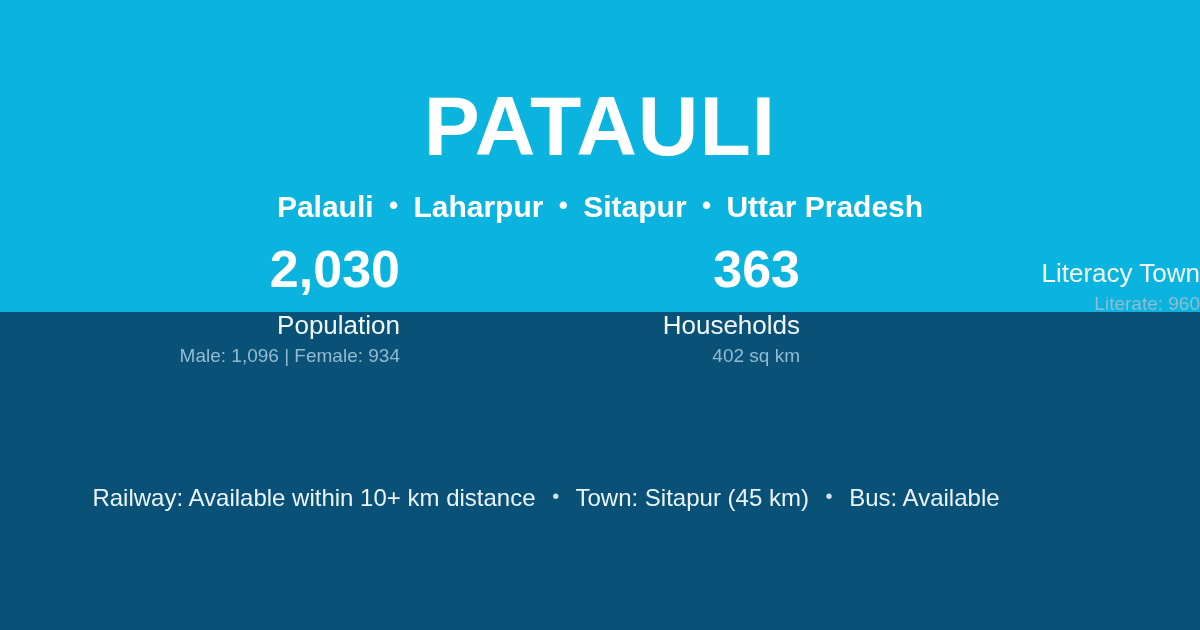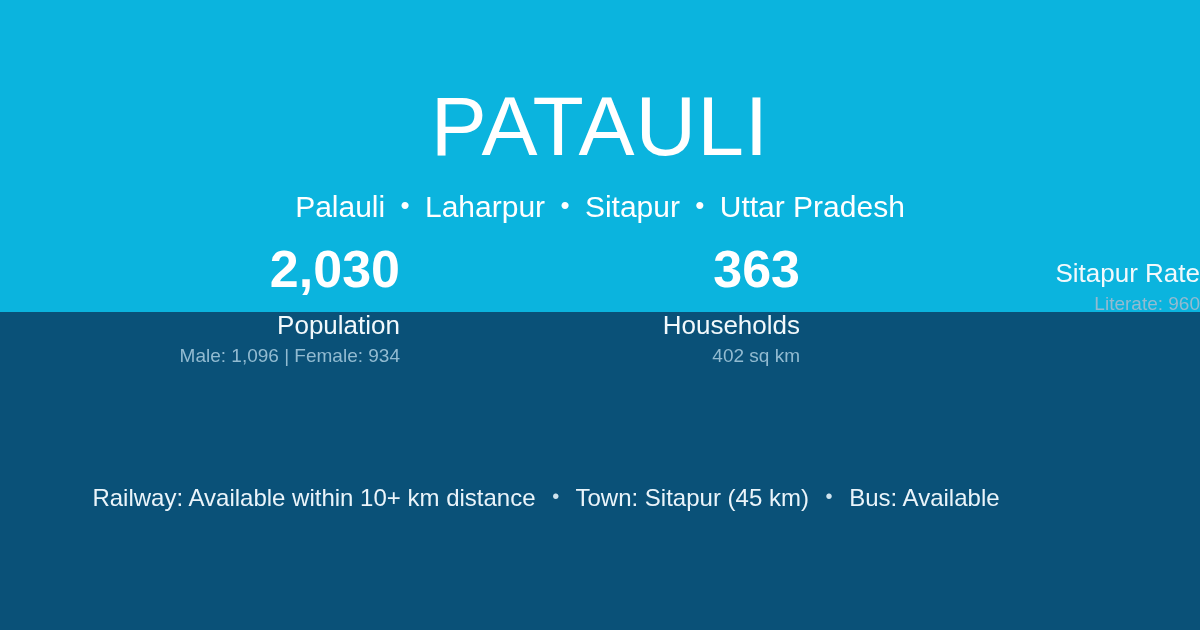--- a/index.html
+++ b/index.html
@@ -39,32 +39,32 @@
     left: 0;
     top: 0;
     width: 1200px;
     text-align: center;
   }
 
   .village-title {
     margin: 0;
     padding: 0;
     font-size: 84px;
-    font-weight: normal;
+    font-weight: bold;
     line-height: 1;
     letter-spacing: 1px;
     color: #ffffff;
     padding-top: 84px;
   }
 
   .village-subtitle {
     margin: 0;
     padding-top: 22px;
     font-size: 30px;
-    font-weight: normal;
+    font-weight: bold;
     line-height: 1.1;
     color: #ffffff;
     white-space: nowrap;
   }
 
   .village-subtitle .sep {
     padding: 0 7px;
     font-size: 26px;
     position: relative;
     top: -3px;
@@ -170,21 +170,21 @@
       <div class="stat-sub">Male: 1,096 | Female: 934</div>
     </div>
 
     <div class="stat">
       <div class="stat-value">363</div>
       <div class="stat-label">Households</div>
       <div class="stat-sub">402 sq km</div>
     </div>
 
     <div class="stat">
-      <div class="stat-label">Sitapur Rate</div>
+      <div class="stat-label">Literacy Town</div>
       <div class="stat-sub">Literate: 960</div>
     </div>
 
   </div>
 
   <div class="facilities">
     <span>Railway: Available within 10+ km distance</span>
     <span class="sep">•</span>
     <span>Town: Sitapur (45 km)</span>
     <span class="sep">•</span>

